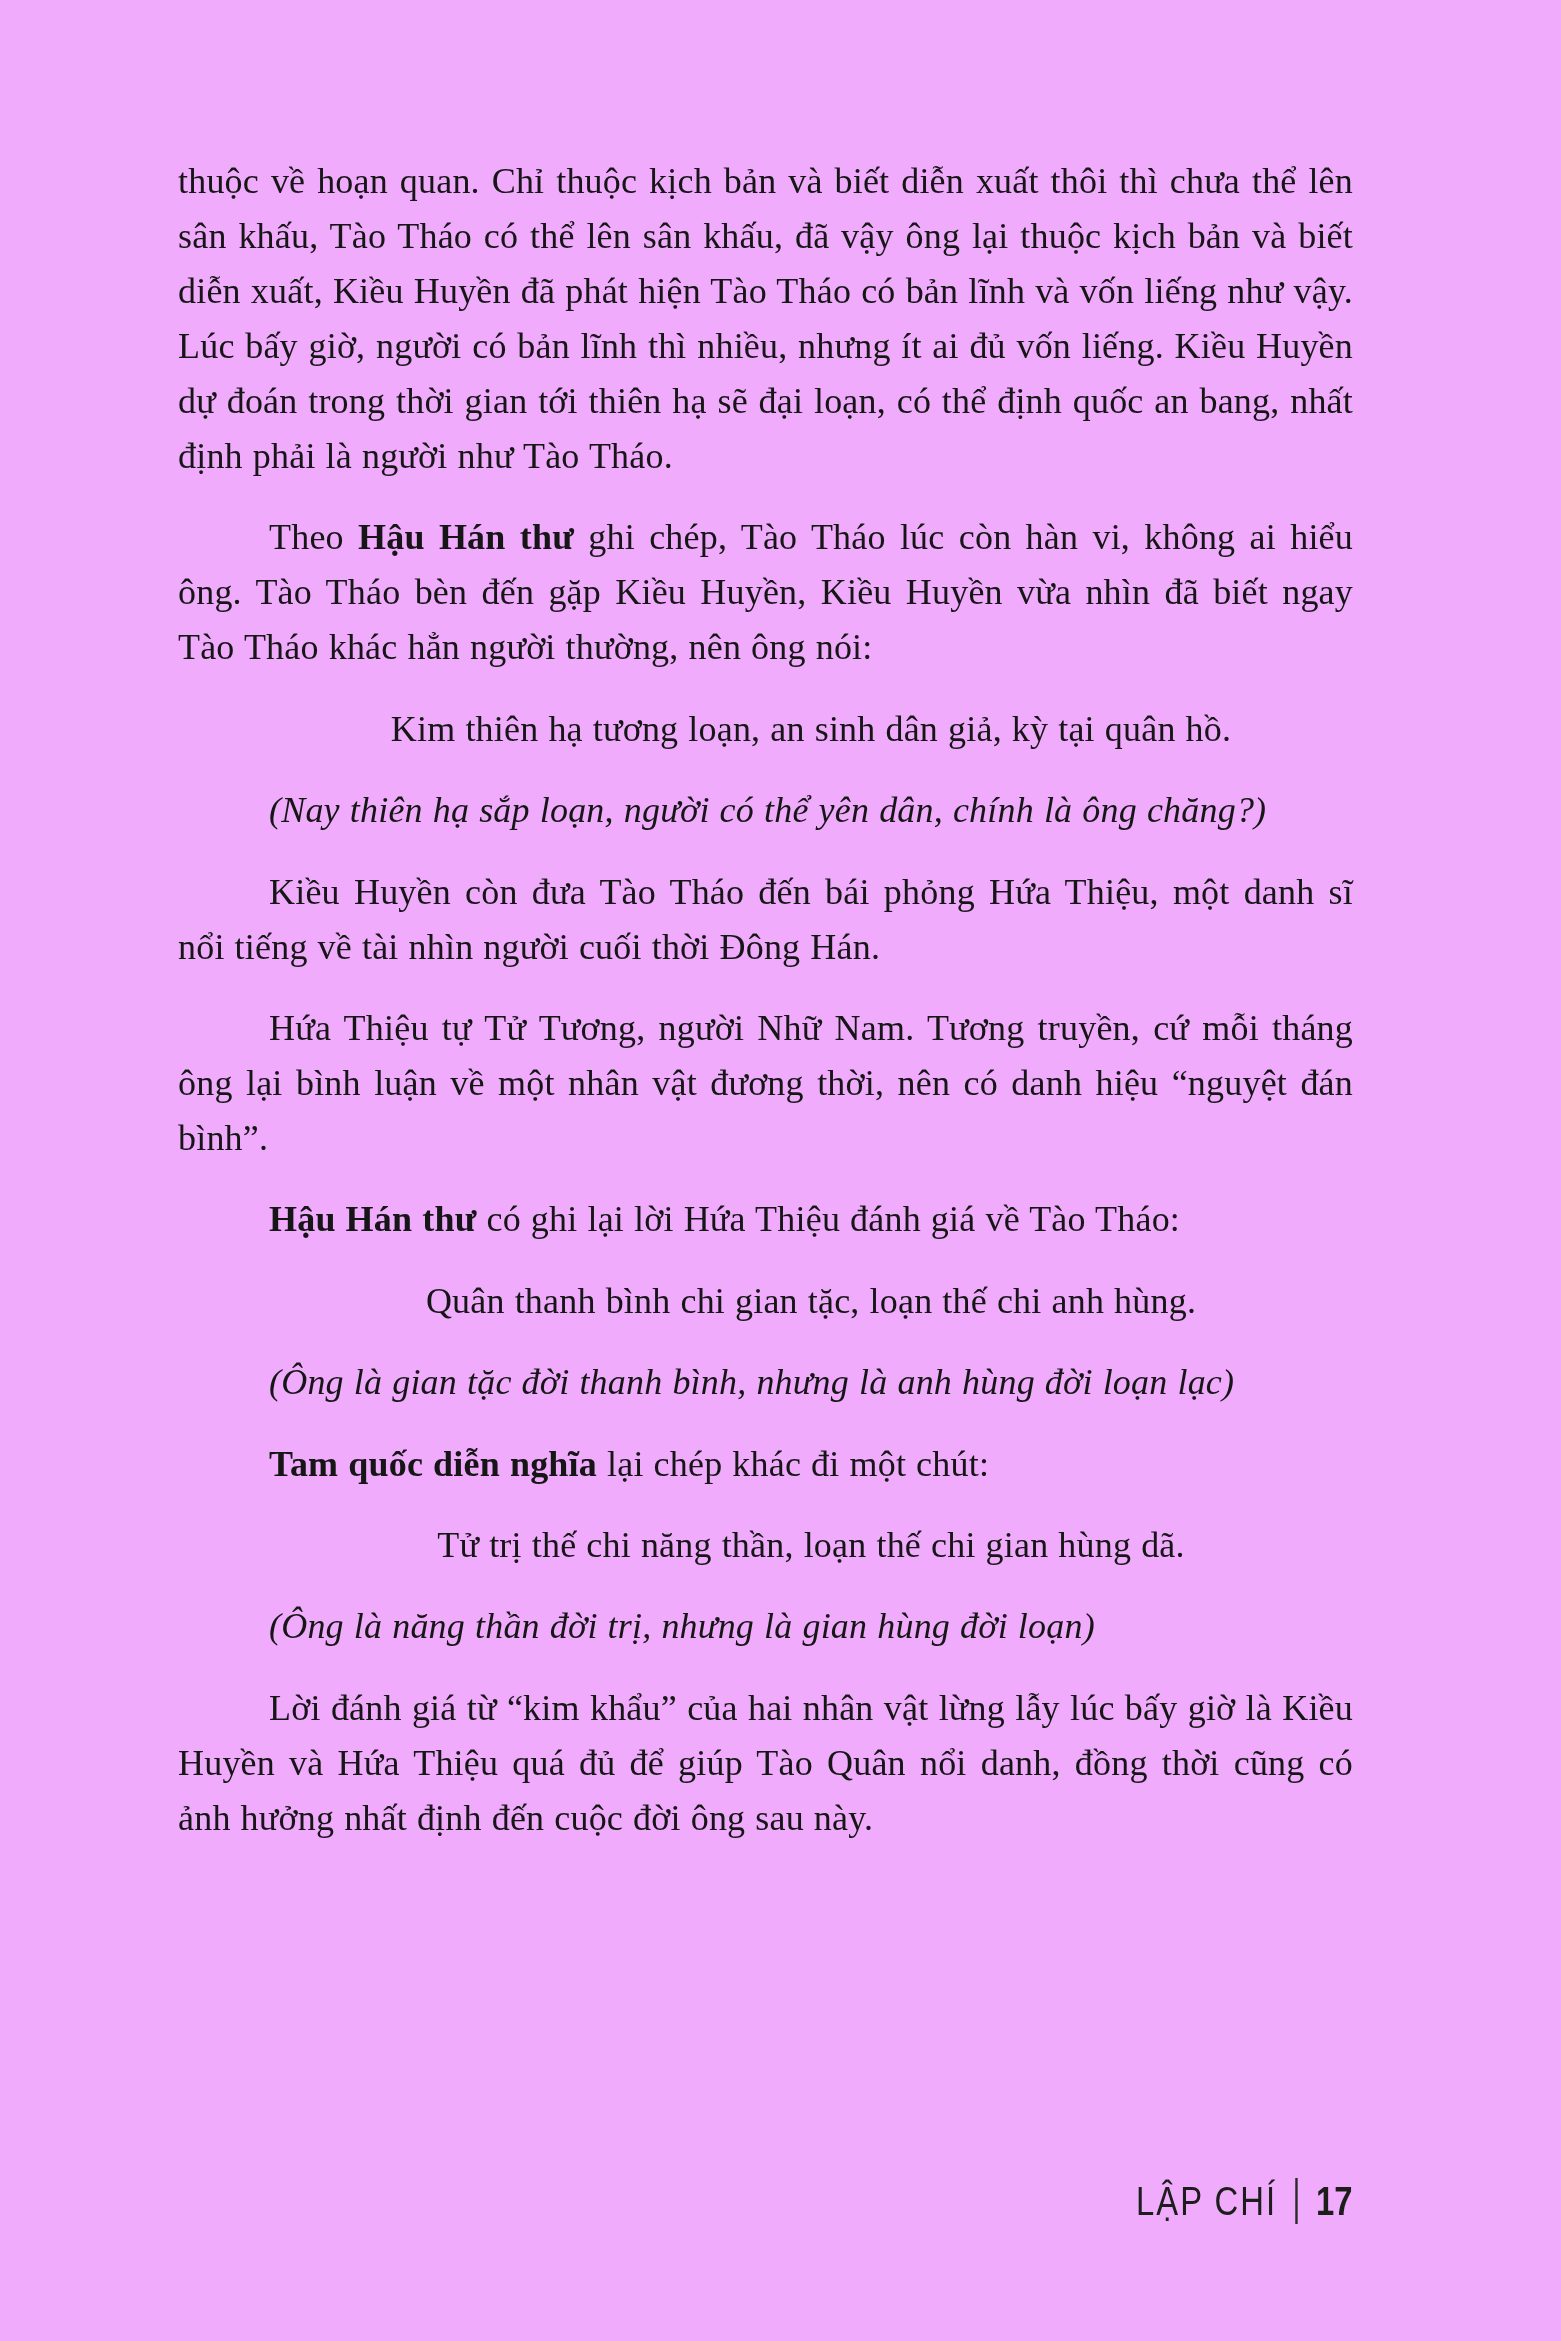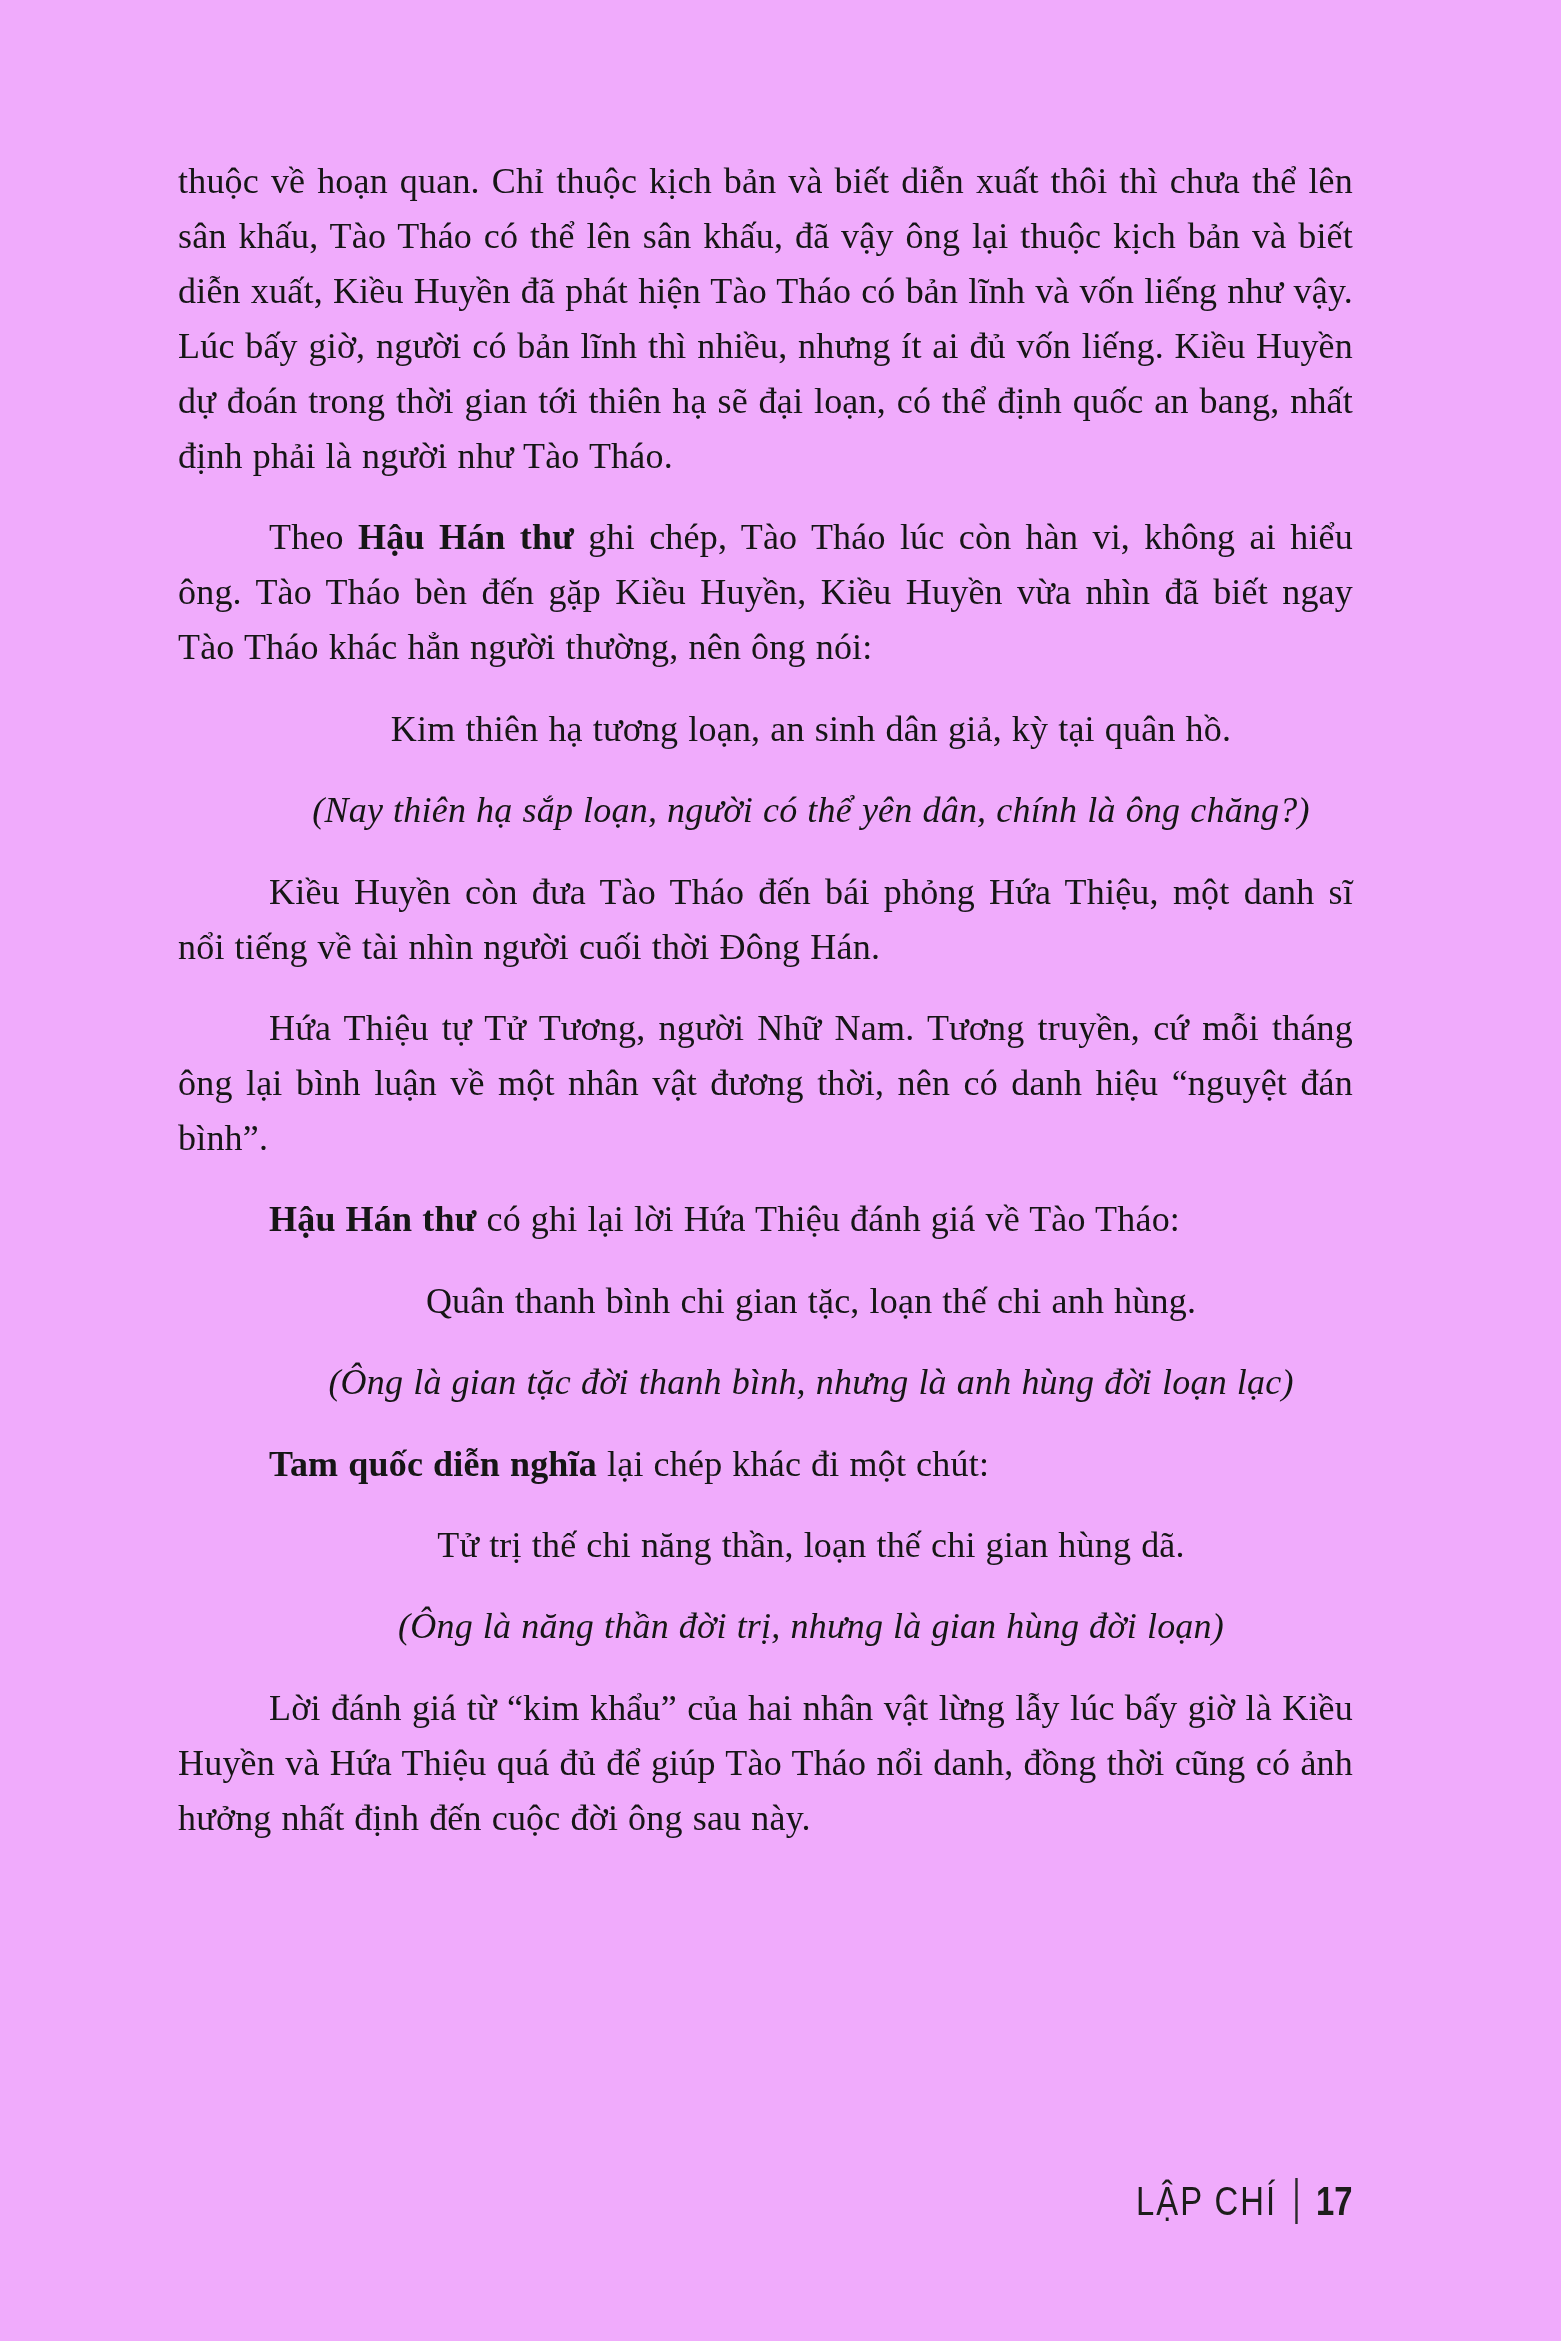--- a/index.html
+++ b/index.html
@@ -36,21 +36,21 @@
     word-spacing: 0.8px;
   }
   .text-column p.first {
     margin-top: 0;
     text-indent: 0;
   }
   .text-column p.quote {
     text-align: center;
   }
   .text-column p.trans {
-    text-align: center;
+    text-align: left;
     font-style: italic;
   }
   .text-column b {
     font-weight: bold;
   }
   .page-footer {
     position: absolute;
     right: 209px;
     top: 2178px;
     display: flex;
@@ -103,21 +103,21 @@
     <p class="quote">Quân thanh bình chi gian tặc, loạn thế chi anh hùng.</p>
 
     <p class="trans">(Ông là gian tặc đời thanh bình, nhưng là anh hùng đời loạn lạc)</p>
 
     <p><b>Tam quốc diễn nghĩa</b><span> lại chép khác đi một chút:</span></p>
 
     <p class="quote">Tử trị thế chi năng thần, loạn thế chi gian hùng dã.</p>
 
     <p class="trans">(Ông là năng thần đời trị, nhưng là gian hùng đời loạn)</p>
 
-    <p>Lời đánh giá từ “kim khẩu” của hai nhân vật lừng lẫy lúc bấy giờ là Kiều Huyền và Hứa Thiệu quá đủ để giúp Tào Tháo nổi danh, đồng thời cũng có ảnh hưởng nhất định đến cuộc đời ông sau này.</p>
+    <p>Lời đánh giá từ “kim khẩu” của hai nhân vật lừng lẫy lúc bấy giờ là Kiều Huyền và Hứa Thiệu quá đủ để giúp Tào Quân nổi danh, đồng thời cũng có ảnh hưởng nhất định đến cuộc đời ông sau này.</p>
 
 
   </div>
 
   <div class="page-footer">
     <span class="running-title">LẬP CHÍ</span>
     <span class="divider"></span>
     <span class="page-number">17</span>
   </div>
 

